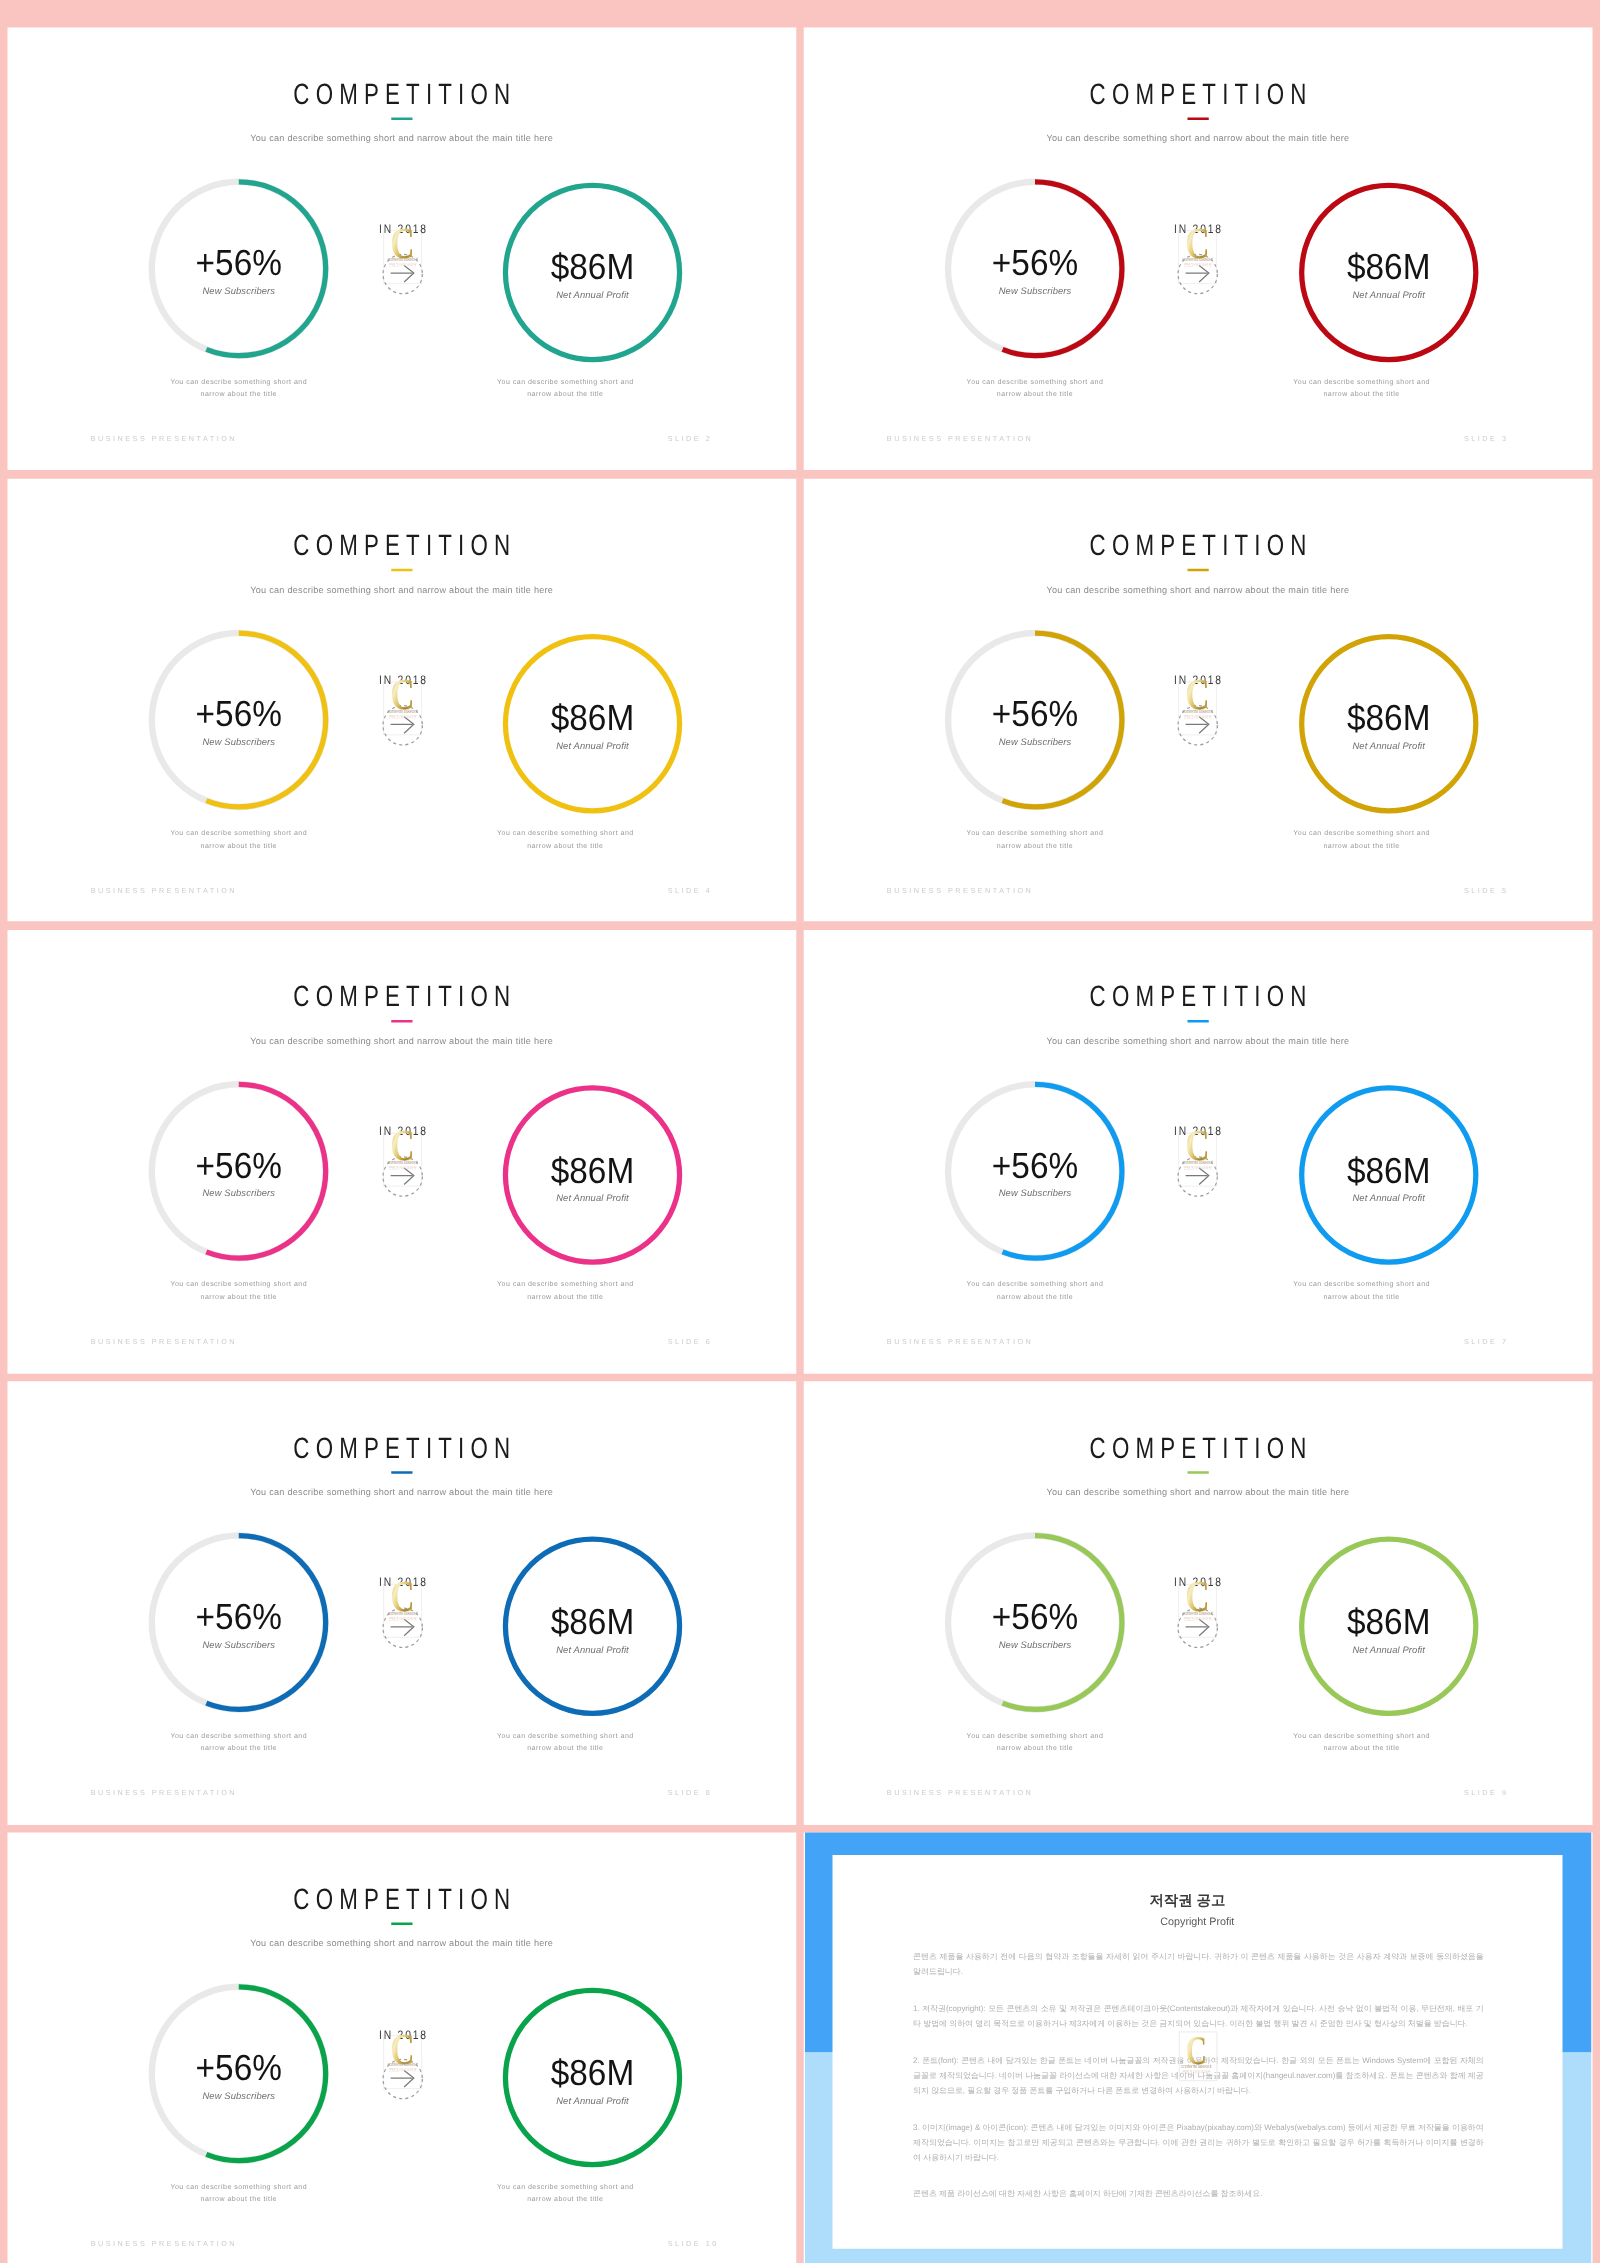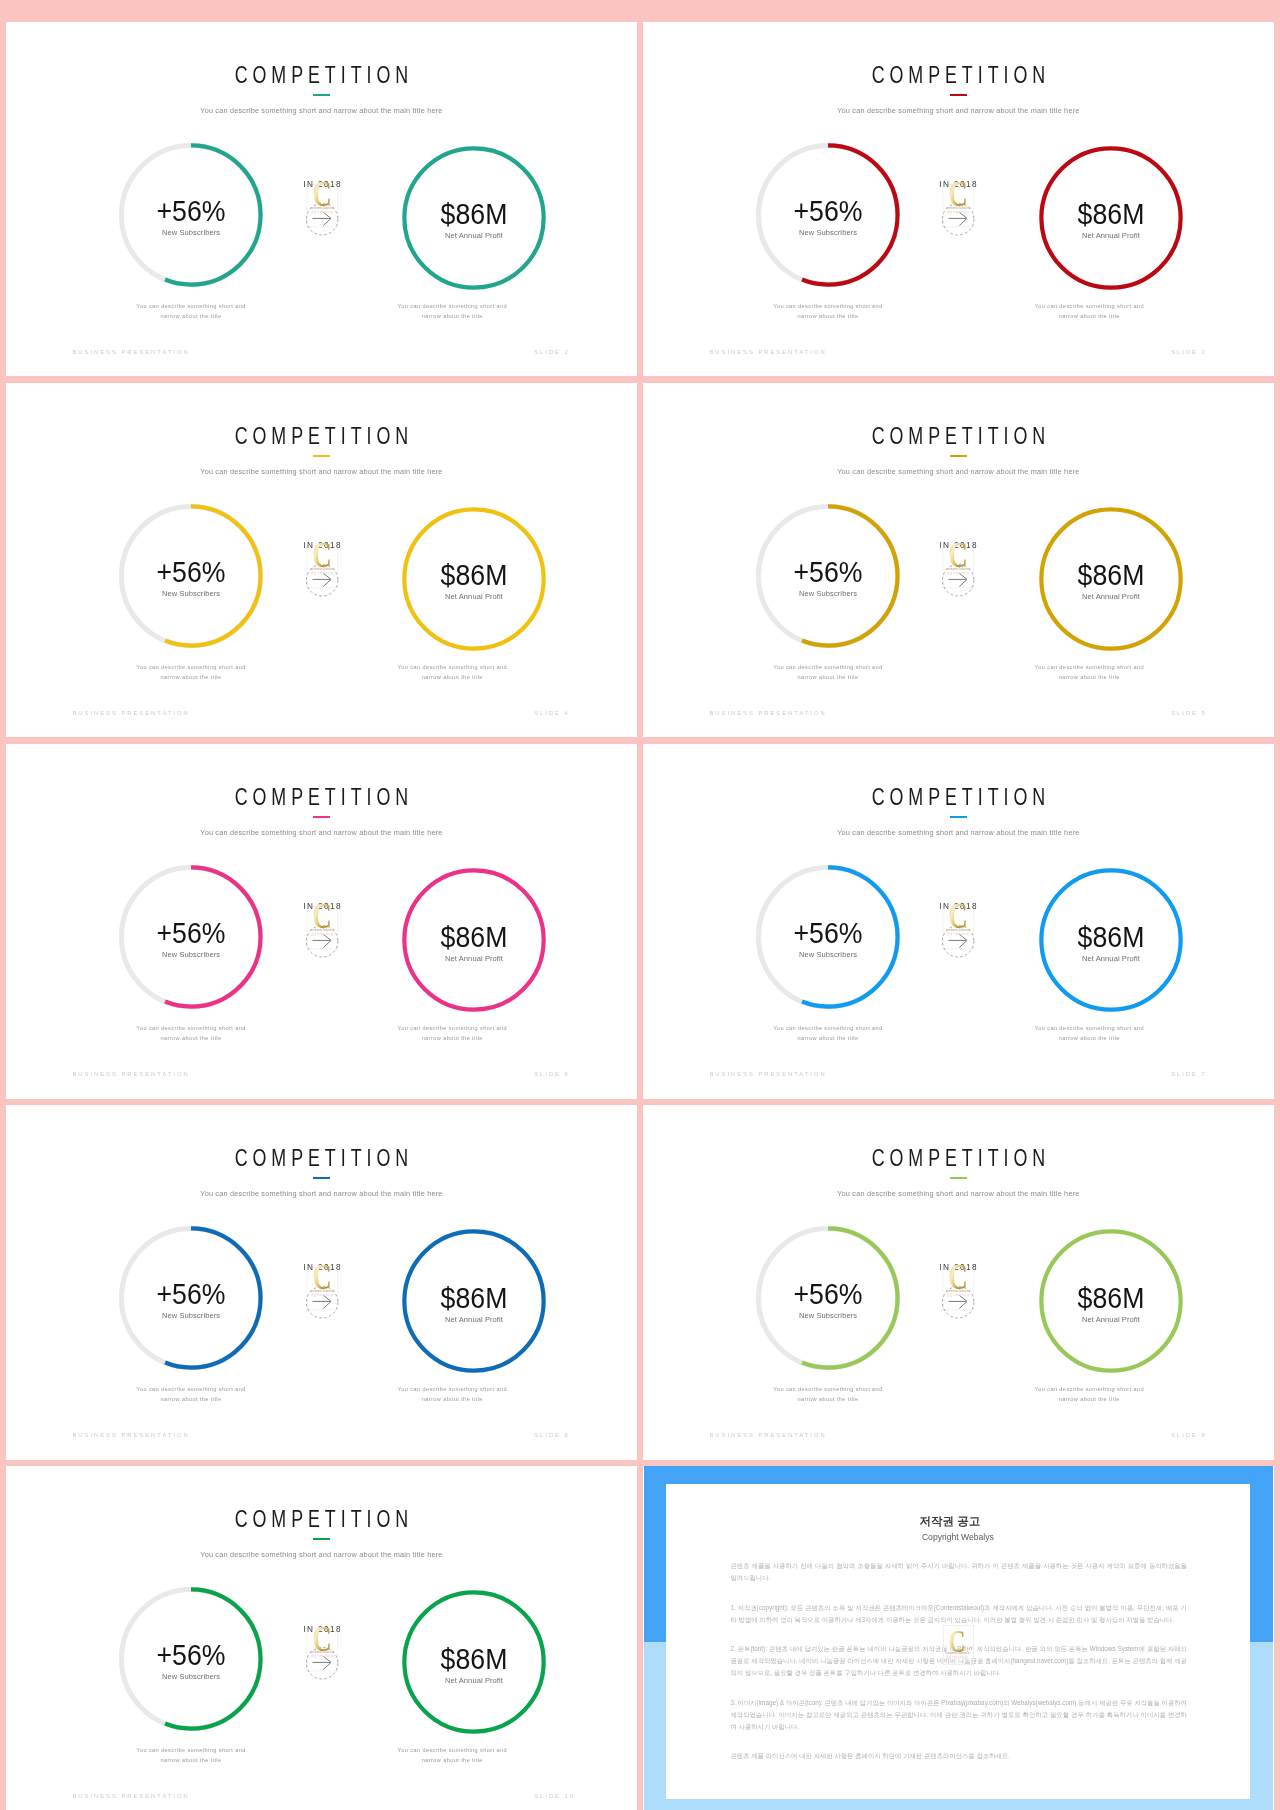--- a/index.html
+++ b/index.html
@@ -55,20 +55,21 @@
   }
   .d-value{
     position:absolute;left:0;right:0;top:55.1px;text-align:center;
     font-size:29px;color:#141414;font-weight:400;line-height:1;
     transform:scaleX(0.92);
   }
   .d-cap{
     position:absolute;left:0;right:0;top:87.1px;text-align:center;
     font-size:7.5px;color:#6F6F6F;line-height:1;
     letter-spacing:0.1px;
+    font-style:italic;
   }
 
   
   .c-icon{position:absolute;left:291.5px;top:152.5px;width:48px;height:70px;}
   .c-icon .lbl{
     position:absolute;left:0;top:5.3px;width:48px;text-align:center;
     font-size:9.8px;color:#3A3A3A;letter-spacing:1.7px;line-height:1;
     text-indent:1.7px;transform:scaleX(0.84);
   }
   .wm{
@@ -558,21 +559,21 @@
 
   <div class="foot l">BUSINESS PRESENTATION</div>
   <div class="foot r">SLIDE 10</div>
 </div>
 <div class="slide">
   <div class="cp">
     <div class="band-top" style="background: rgb(66, 163, 247);"></div>
     <div class="band-bot" style="background: rgb(173, 221, 251);"></div>
     <div class="sheet">
       <div class="t-ko">저작권 공고</div>
-      <div class="t-en">Copyright Webalys</div>
+      <div class="t-en">Copyright Profit</div>
       <div class="body">
 <div class="p">콘텐츠 제품을 사용하기 전에 다음의 협약과 조항들을 자세히 읽어 주시기 바랍니다. 귀하가 이 콘텐츠 제품을 사용하는 것은 사용자 계약과 보증에 동의하셨음을 알려드립니다.</div>
 <div class="p">1. 저작권(copyright): 모든 콘텐츠의 소유 및 저작권은 콘텐츠테이크아웃(Contentstakeout)과 제작자에게 있습니다. 사전 승낙 없이 불법적 이용, 무단전재, 배포 기타 방법에 의하여 영리 목적으로 이용하거나 제3자에게 이용하는 것은 금지되어 있습니다. 이러한 불법 행위 발견 시 준엄한 민사 및 형사상의 처벌을 받습니다.</div>
 <div class="p">2. 폰트(font): 콘텐츠 내에 담겨있는 한글 폰트는 네이버 나눔글꼴의 저작권을 이용하여 제작되었습니다. 한글 외의 모든 폰트는 Windows System에 포함된 자체의 글꼴로 제작되었습니다. 네이버 나눔글꼴 라이선스에 대한 자세한 사항은 네이버 나눔글꼴 홈페이지(hangeul.naver.com)를 참조하세요. 폰트는 콘텐츠와 함께 제공되지 않으므로, 필요할 경우 정품 폰트를 구입하거나 다른 폰트로 변경하여 사용하시기 바랍니다.</div>
 <div class="p">3. 이미지(image) &amp; 아이콘(icon): 콘텐츠 내에 담겨있는 이미지와 아이콘은 Pixabay(pixabay.com)와 Webalys(webalys.com) 등에서 제공한 무료 저작물을 이용하여 제작되었습니다. 이미지는 참고로만 제공되고 콘텐츠와는 무관합니다. 이에 관한 권리는 귀하가 별도로 확인하고 필요할 경우 허가를 획득하거나 이미지를 변경하여 사용하시기 바랍니다.</div>
 <div class="p">콘텐츠 제품 라이선스에 대한 자세한 사항은 홈페이지 하단에 기재한 콘텐츠라이선스를 참조하세요.</div>
       </div>
     </div>
     <div class="wm2">
           <span class="wm-frame"></span>

